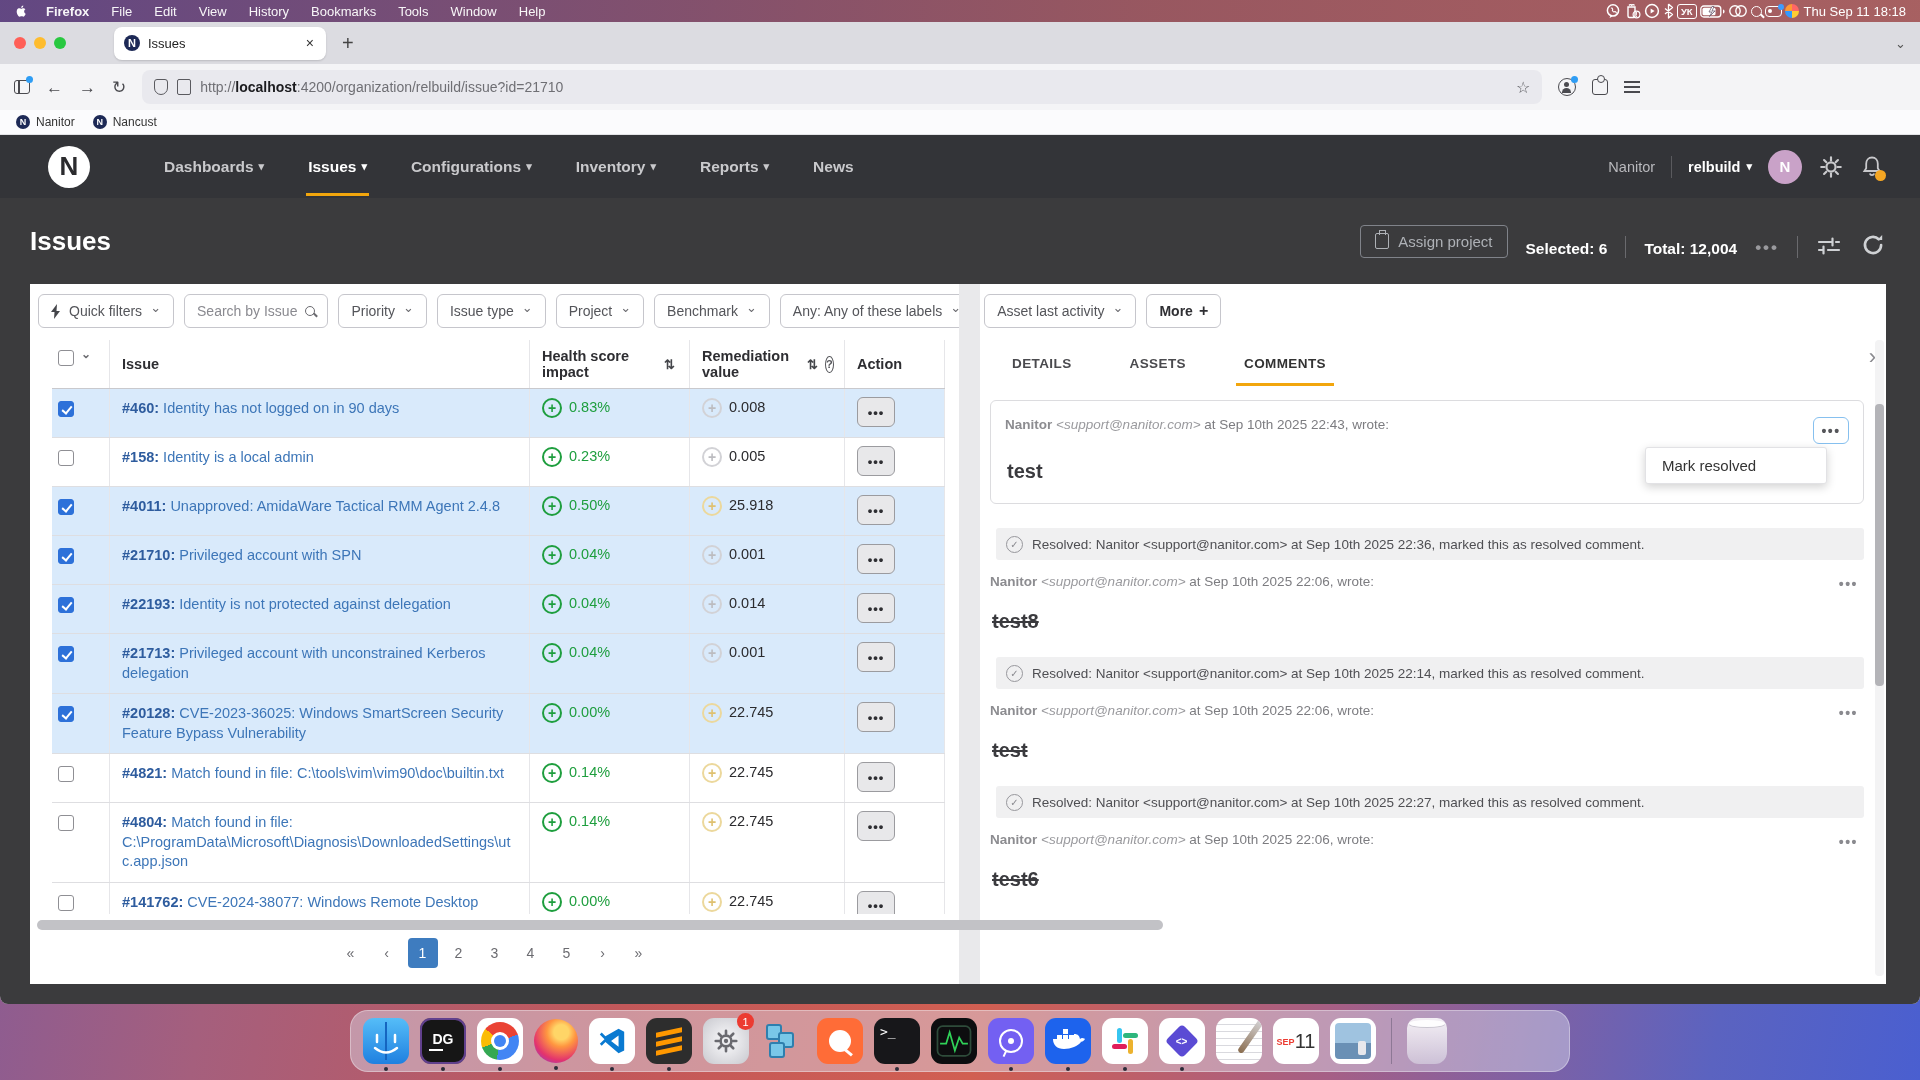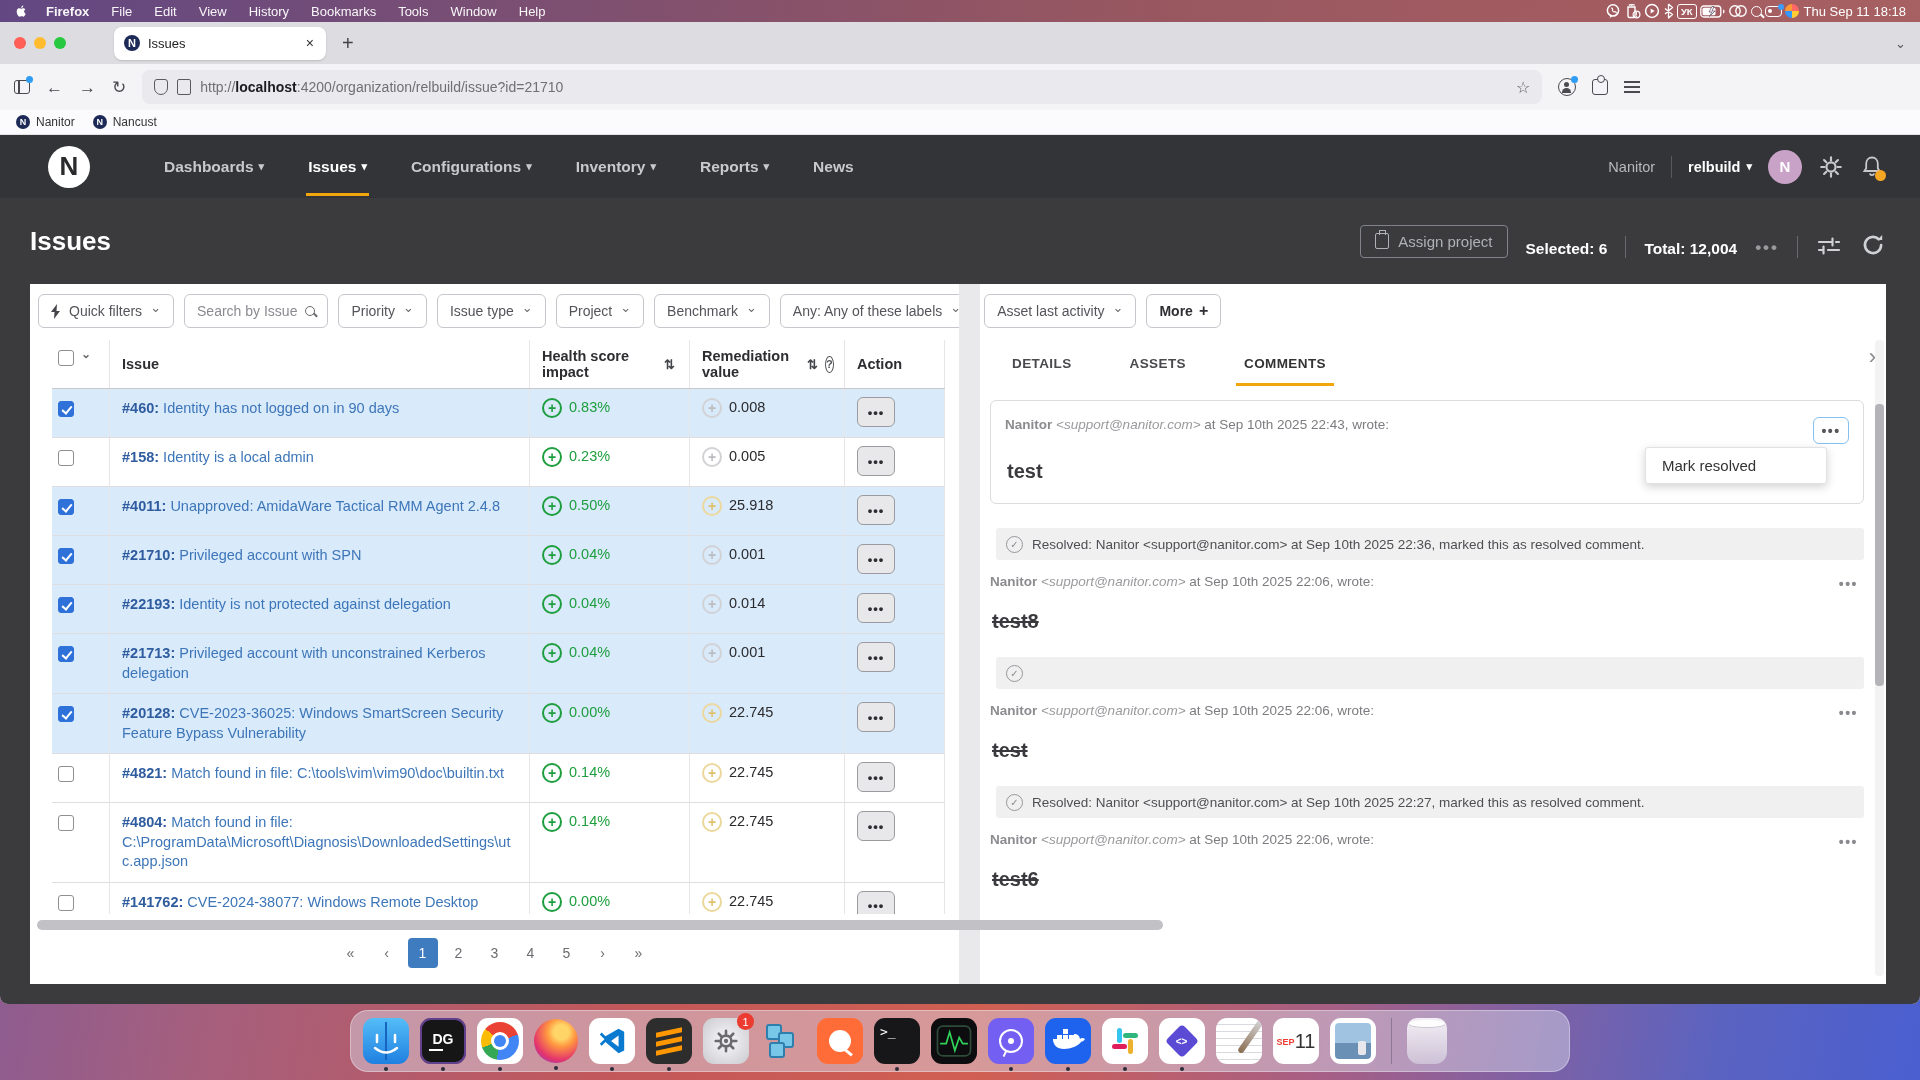--- a/index.html
+++ b/index.html
@@ -699,20 +699,21 @@
                 </div>
                 <div class="chead">
                   <span class="cmeta"><b>Nanitor</b><i> &lt;support@nanitor.com&gt; </i>at Sep 10th 2025 22:06, wrote:</span>
                   <button class="cdots">•••</button>
                 </div>
                 <div class="cbody struck">test8</div>
               </div>
               <div class="ccard">
                 <div class="banner">
                   <span class="bicon">✓</span>
+                  <span>Resolved: Nanitor &lt;support@nanitor.com&gt;  at Sep 10th 2025 22:14, marked this as resolved comment.</span>
                 </div>
                 <div class="chead">
                   <span class="cmeta"><b>Nanitor</b><i> &lt;support@nanitor.com&gt; </i>at Sep 10th 2025 22:06, wrote:</span>
                   <button class="cdots">•••</button>
                 </div>
                 <div class="cbody struck">test</div>
               </div>
               <div class="ccard">
                 <div class="banner">
                   <span class="bicon">✓</span>

